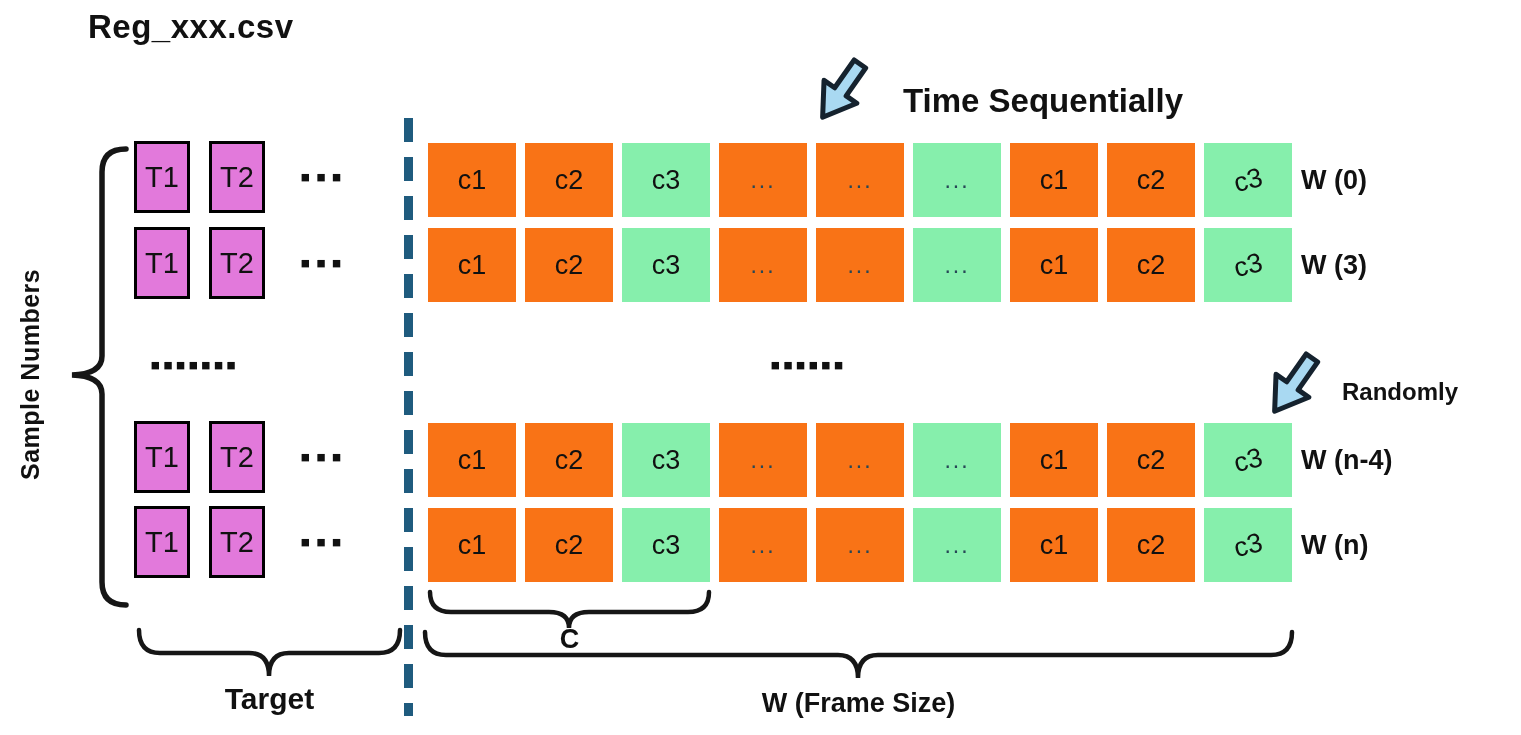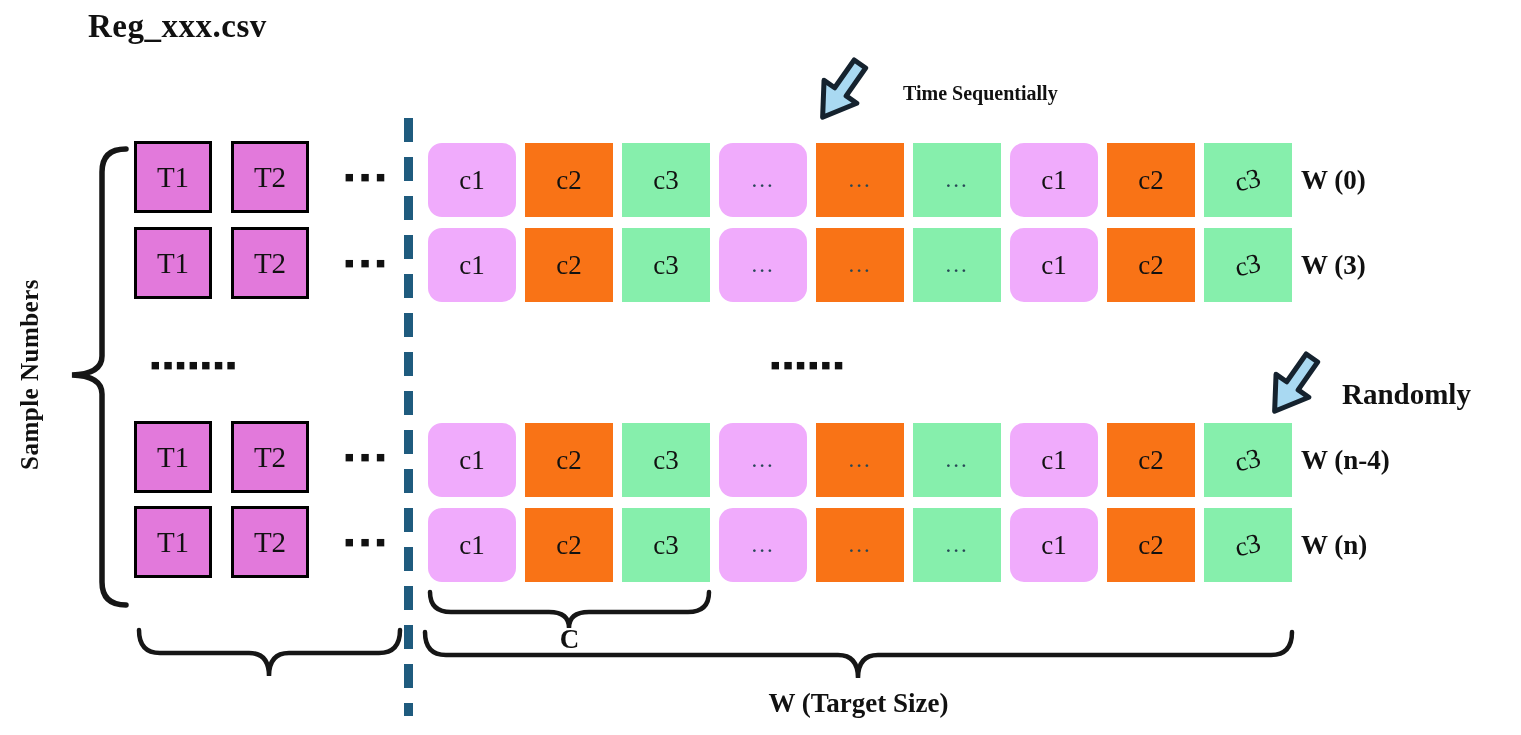--- a/index.html
+++ b/index.html
@@ -1,67 +1,67 @@
 <!DOCTYPE html>
 <html><head>
 <meta charset="utf-8">
 <style>
   html,body{margin:0;padding:0;background:#ffffff;}
   .stage{
     position:relative;width:1521px;height:735px;background:#ffffff;
-    font-family:Liberation Serif, serif;color:#111;
+    font-family:Liberation Sans, sans-serif;color:#111;
     overflow:hidden;
   }
   .abs{position:absolute;}
 
   .title{left:88px;top:8px;font-size:33px;font-weight:800;letter-spacing:.5px;}
 
   
   .v-label{
     left:8px;top:252px;height:244px;width:44px;
     display:flex;align-items:center;justify-content:center;
     writing-mode:vertical-rl;transform:rotate(180deg);
     font-size:25px;font-weight:700;letter-spacing:.5px;white-space:nowrap;
   }
 
   
   .t-row{display:flex;left:134px;gap:19px;align-items:center;}
   .tsq{
-    width:78px;height:72px;background:#E279DB;border:3px solid #000;
+    width:56px;height:72px;background:#E279DB;border:3px solid #000;
     box-sizing:border-box;display:flex;align-items:center;justify-content:center;
     font-size:29px;font-weight:500;
   }
   .row-dots{font-size:30px;letter-spacing:5px;margin-left:16px;line-height:1;white-space:nowrap;}
 
   
   .sep-dots{font-size:30px;letter-spacing:2px;line-height:1;white-space:nowrap;}
 
   
   .dashline{
     left:404px;top:118px;width:9px;height:598px;
     background:repeating-linear-gradient(180deg,#1F5B7E 0 24px,transparent 24px 39px);
   }
 
   
   .f-row{display:flex;left:428px;gap:9px;align-items:stretch;height:74px;}
   .cell{
     width:88px;height:74px;display:flex;align-items:center;justify-content:center;
     font-size:27px;font-weight:500;
   }
-  .f-row .cell:nth-child(3n+1){background:#f0abfc;border-radius:14px;}
+  .f-row .cell:nth-child(3n+1){background:#f97316;}
   .f-row .cell:nth-child(3n+2){background:#f97316;}
   .f-row .cell:nth-child(3n){background:#86efac;}
   .f-row .cell:nth-child(n+4):nth-child(-n+6) .cl{color:#274756;font-size:23px;letter-spacing:2px;}
   .f-row .cell:nth-child(9) .cl{transform:rotate(-14deg);}
   .row-label{
     align-self:center;font-size:27px;font-weight:700;white-space:nowrap;
   }
 
   
-  .annot{font-size:20px;font-weight:800;white-space:nowrap;}
+  .annot{font-size:33px;font-weight:800;white-space:nowrap;}
   .arrow-box{width:46px;height:74px;transform:rotate(35deg);}
 
   
   .brace-label{font-weight:800;text-align:center;}
 
   svg{display:block;overflow:visible;}
 </style>
 </head>
 <body>
 
@@ -249,35 +249,36 @@
       <path d="M16,4 L30,4 L30,38 L43,38 L23,69 L3,38 L16,38 Z" fill="#A9D9F2" stroke="#15222E" stroke-width="5" stroke-linejoin="round"></path>
     </svg>
   </div>
   <div class="abs annot" style="left:903px;top:82px;">Time Sequentially</div>
 
   <div class="abs arrow-box" style="left:1270px;top:348px;">
     <svg width="46" height="74" viewBox="0 0 46 74">
       <path d="M16,4 L30,4 L30,38 L43,38 L23,69 L3,38 L16,38 Z" fill="#A9D9F2" stroke="#15222E" stroke-width="5" stroke-linejoin="round"></path>
     </svg>
   </div>
-  <div class="abs annot" style="left:1342px;top:378px;font-size:29px;">Randomly</div>
+  <div class="abs annot" style="left:1342px;top:378px;font-size:24px;">Randomly</div>
 
   <div class="abs" style="left:427px;top:590px;">
     <svg width="285" height="40" viewBox="0 0 285 40">
       <path d="M3,2 Q3,22 24,22 L122,22 Q142,22 142,38 Q142,22 162,22 L261,22 Q282,22 282,2" fill="none" stroke="#161616" stroke-width="4.5" stroke-linecap="round"></path>
     </svg>
   </div>
   <div class="abs brace-label" style="left:427px;top:624px;width:285px;font-size:27px;">C</div>
 
   <div class="abs" style="left:136px;top:628px;">
     <svg width="267" height="52" viewBox="0 0 267 52">
       <path d="M3,2 Q3,25 24,25 L113,25 Q133,25 133,48 Q133,25 153,25 L243,25 Q264,25 264,2" fill="none" stroke="#161616" stroke-width="4.5" stroke-linecap="round"></path>
     </svg>
   </div>
+  <div class="abs brace-label" style="left:136px;top:682px;width:267px;font-size:30px;">Target</div>
 
   <div class="abs" style="left:422px;top:630px;">
     <svg width="873" height="52" viewBox="0 0 873 52">
       <path d="M3,2 Q3,25 24,25 L416,25 Q436,25 436,48 Q436,25 456,25 L849,25 Q870,25 870,2" fill="none" stroke="#161616" stroke-width="4.5" stroke-linecap="round"></path>
     </svg>
   </div>
-  <div class="abs brace-label" style="left:422px;top:688px;width:873px;font-size:27px;">W (Target Size)</div>
+  <div class="abs brace-label" style="left:422px;top:688px;width:873px;font-size:27px;">W (Frame Size)</div>
 
 </div>
 
 </body></html>

